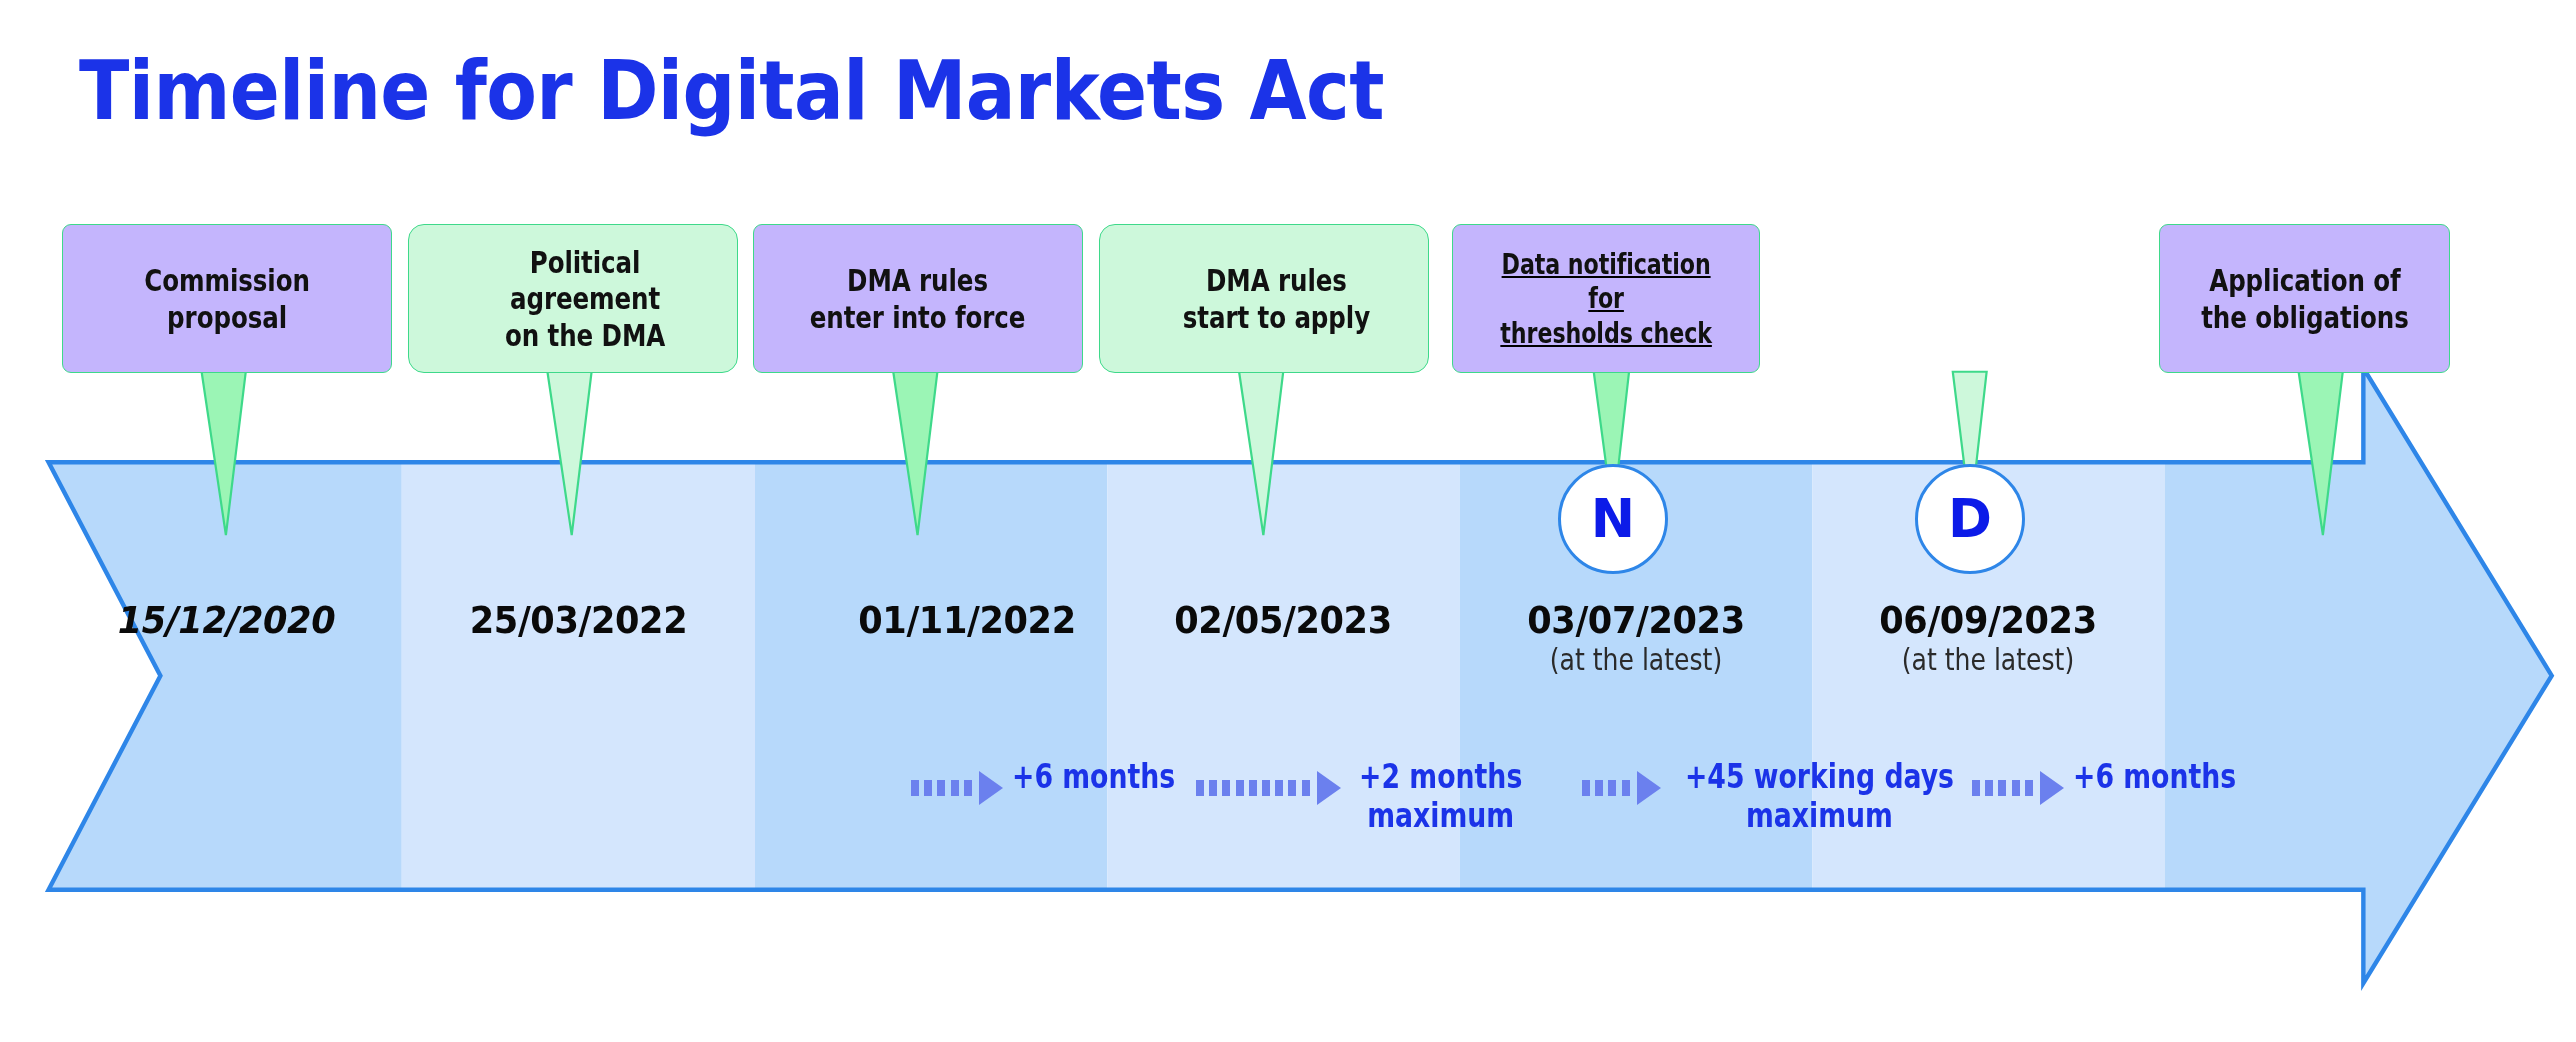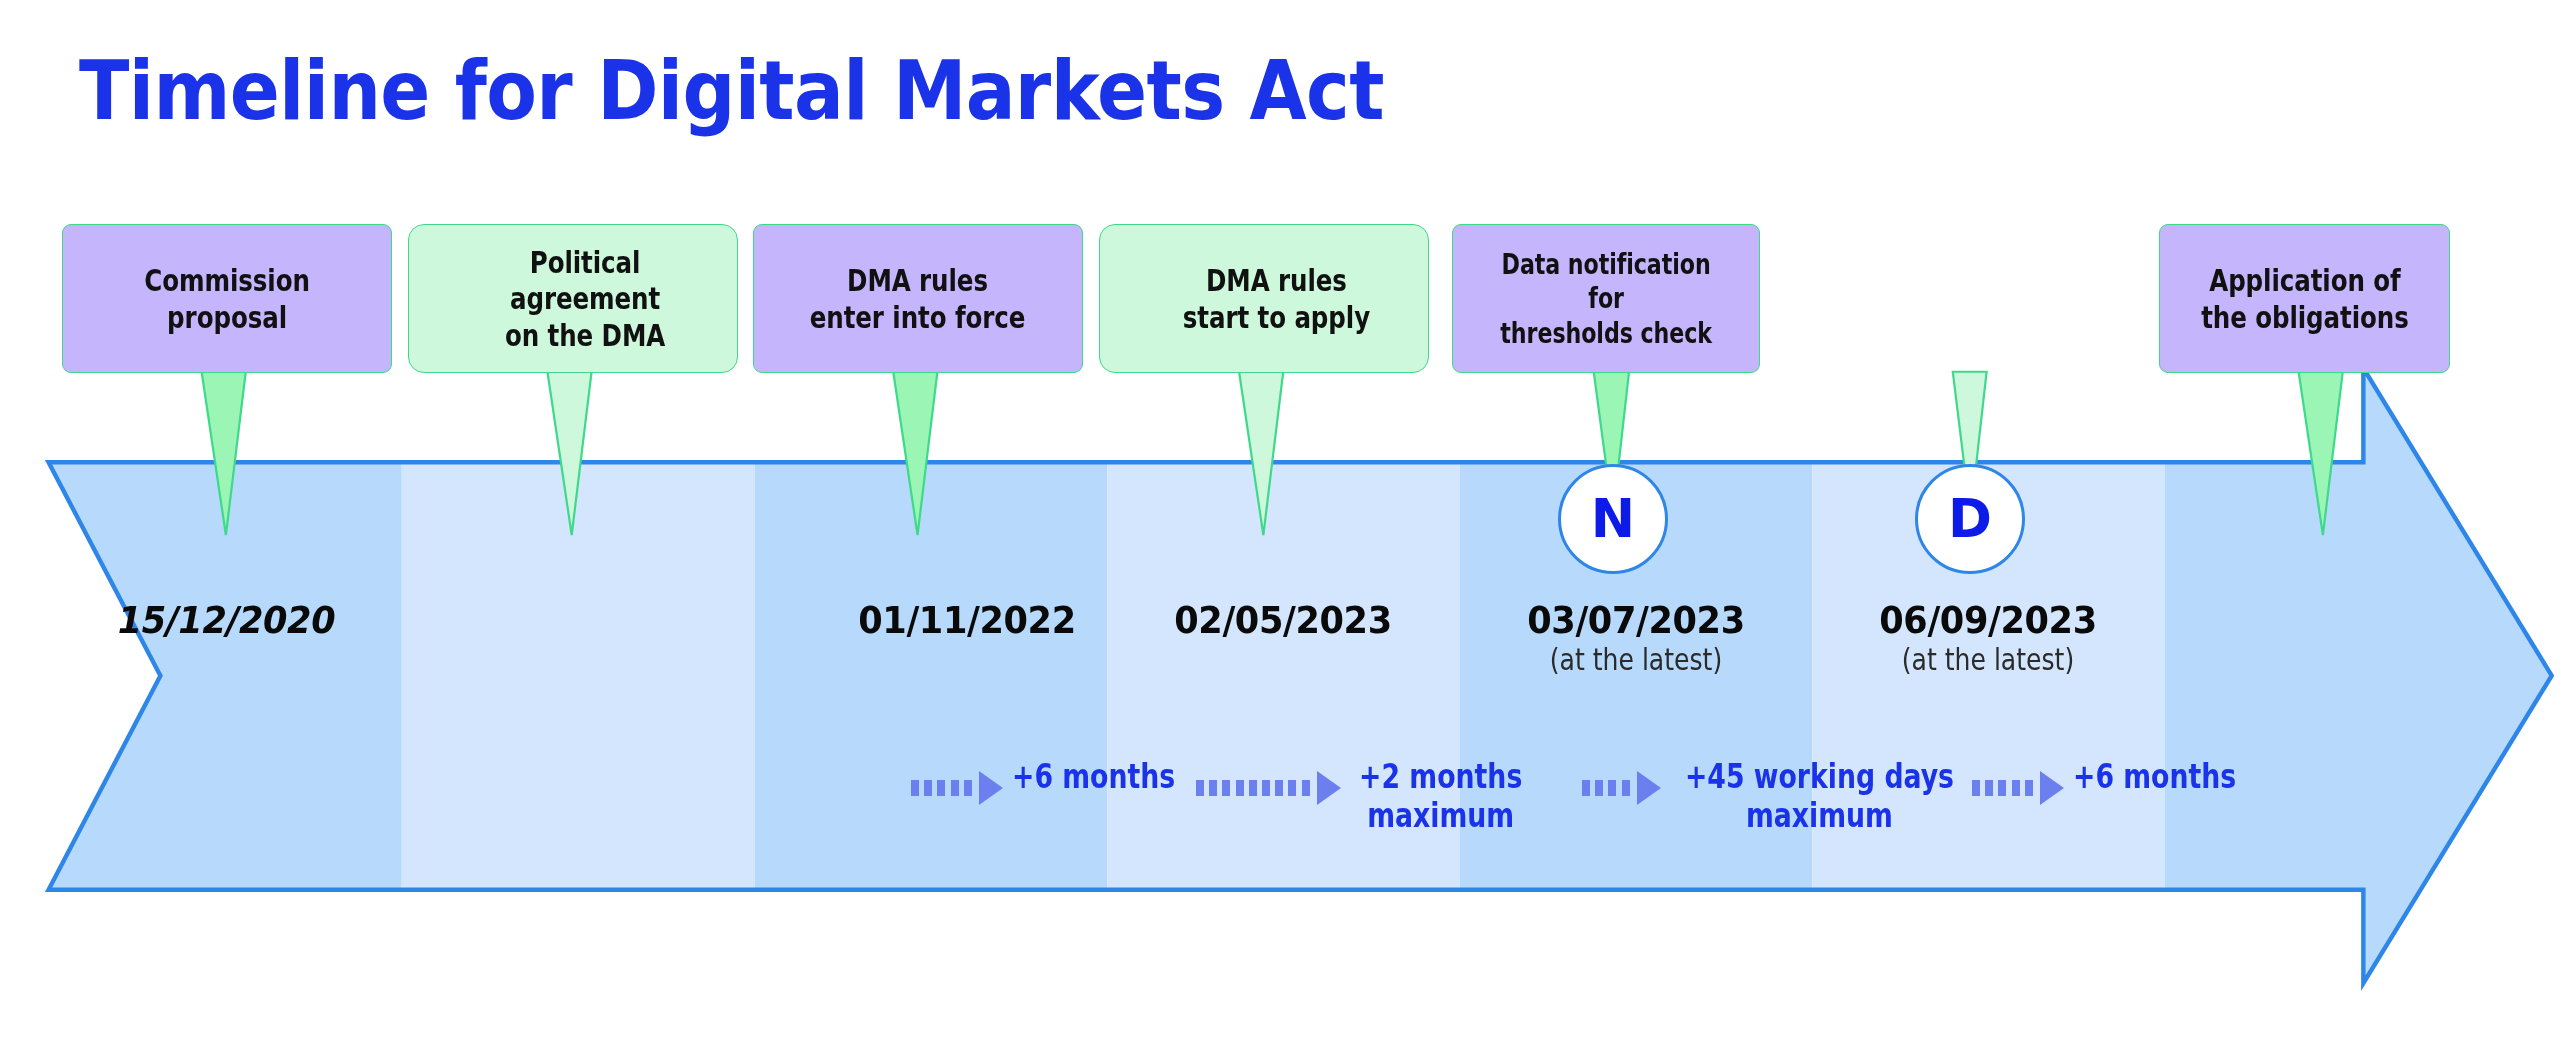--- a/index.html
+++ b/index.html
@@ -202,38 +202,42 @@
 on the DMA</div>
   </div>
   <div class="callout sat" style="left:753px;width:330px;">
     <div class="ctext" style="white-space: pre-line;">DMA rules
 enter into force</div>
   </div>
   <div class="callout lig" style="left:1099px;width:330px;">
     <div class="ctext" style="white-space: pre-line;">DMA rules
 start to apply</div>
   </div>
-  <div class="callout sat tight" style="left:1452px;width:308px;">
+  <div class="callout sat tight" style="left:1452px;width:308px;text-decoration:underline;">
     <div class="ctext" style="white-space: pre-line;">Data notification for
 thresholds check</div>
   </div>
   <div class="callout sat" style="left:2159px;width:291px;">
     <div class="ctext" style="white-space: pre-line;">Application of
 the obligations</div>
   </div>
 
   <div class="marker" style="left:1558px;top:464px;">
     <span>N</span>
   </div>
   <div class="marker" style="left:1915px;top:464px;">
     <span>D</span>
   </div>
 
   <div class="datecell" style="left:49px;top:602px;width:355px;font-style:italic;">
     <div class="dmain">15/12/2020</div>
+    <div class="dsub"></div>
+  </div>
+  <div class="datecell" style="left:402px;top:602px;width:353px;">
+    <div class="dmain">25/03/2022</div>
     <div class="dsub"></div>
   </div>
   <div class="datecell" style="left:755px;top:602px;width:424px;">
     <div class="dmain">01/11/2022</div>
     <div class="dsub"></div>
   </div>
   <div class="datecell" style="left:1107px;top:602px;width:352px;">
     <div class="dmain">02/05/2023</div>
     <div class="dsub"></div>
   </div>

